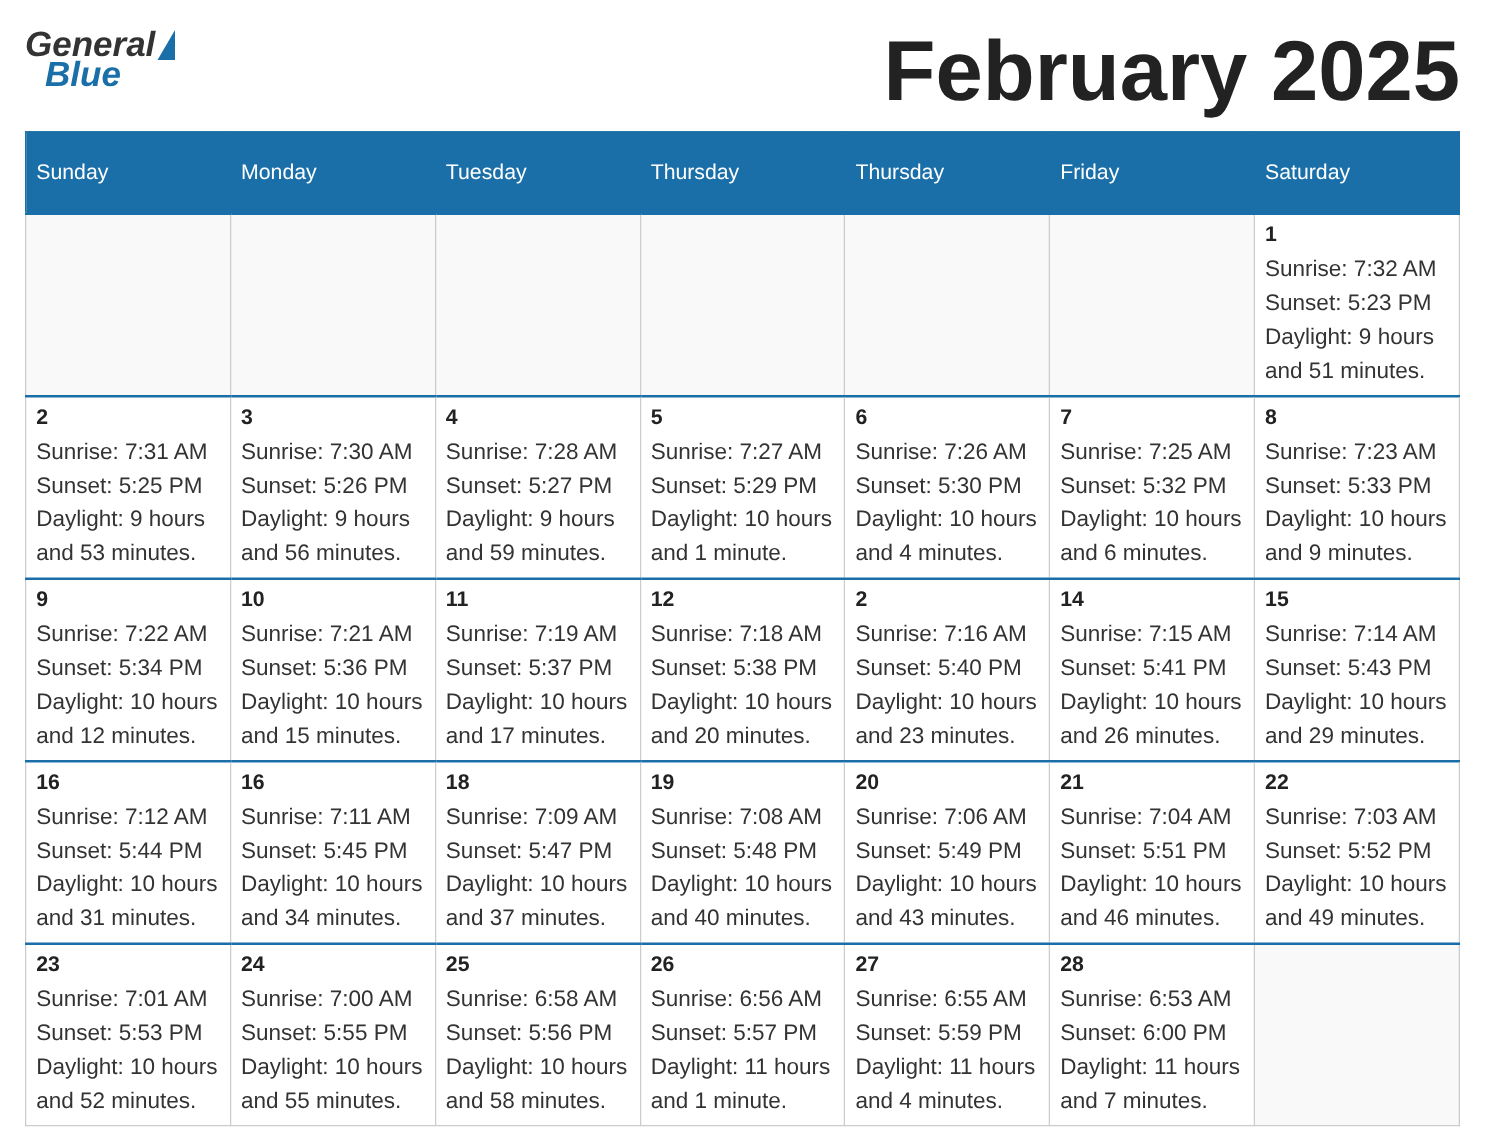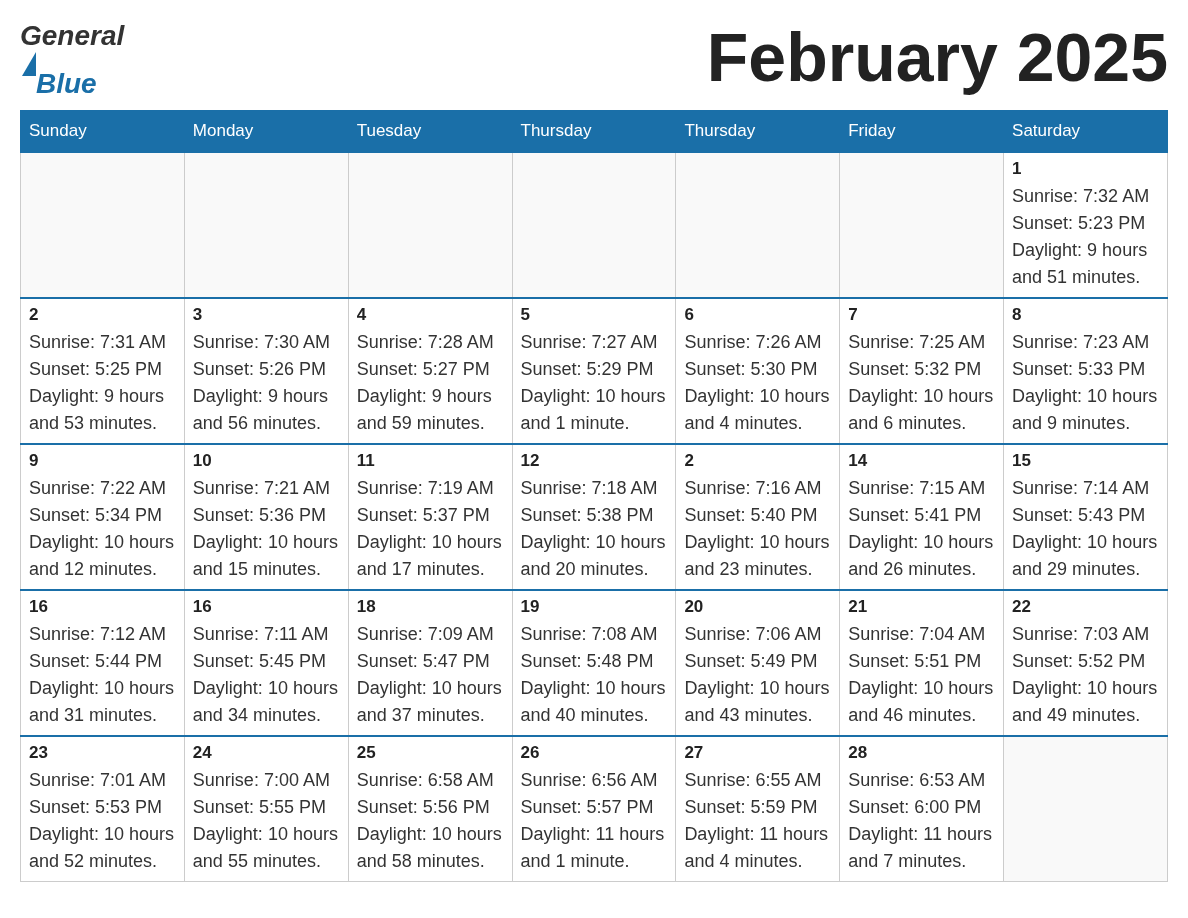--- a/index.html
+++ b/index.html
@@ -16,22 +16,21 @@
       align-items: flex-start;
       margin-bottom: 10px;
     }
     .logo {
       display: flex;
       flex-direction: column;
       align-items: flex-start;
     }
     .logo-top {
       display: flex;
-      align-items: flex-start;
-      flex-direction: column;
+      align-items: center;
     }
     .logo-general {
       font-size: 28px;
       font-weight: bold;
       color: #333;
       font-style: italic;
     }
     .logo-triangle {
       width: 0;
       height: 0;
@@ -65,21 +64,21 @@
       margin-top: 4px;
     }
     .calendar {
       width: 100%;
       border-collapse: collapse;
       margin-top: 8px;
     }
     .calendar th {
       background-color: #1a6fa8;
       color: #fff;
-      padding: 10px 8px;
+      padding: 22px 8px;
       text-align: left;
       font-size: 17px;
       font-weight: normal;
       border: 1px solid #1a6fa8;
     }
     .calendar td {
       border: 1px solid #ccc;
       border-top: 2px solid #1a6fa8;
       vertical-align: top;
       padding: 6px 8px;

